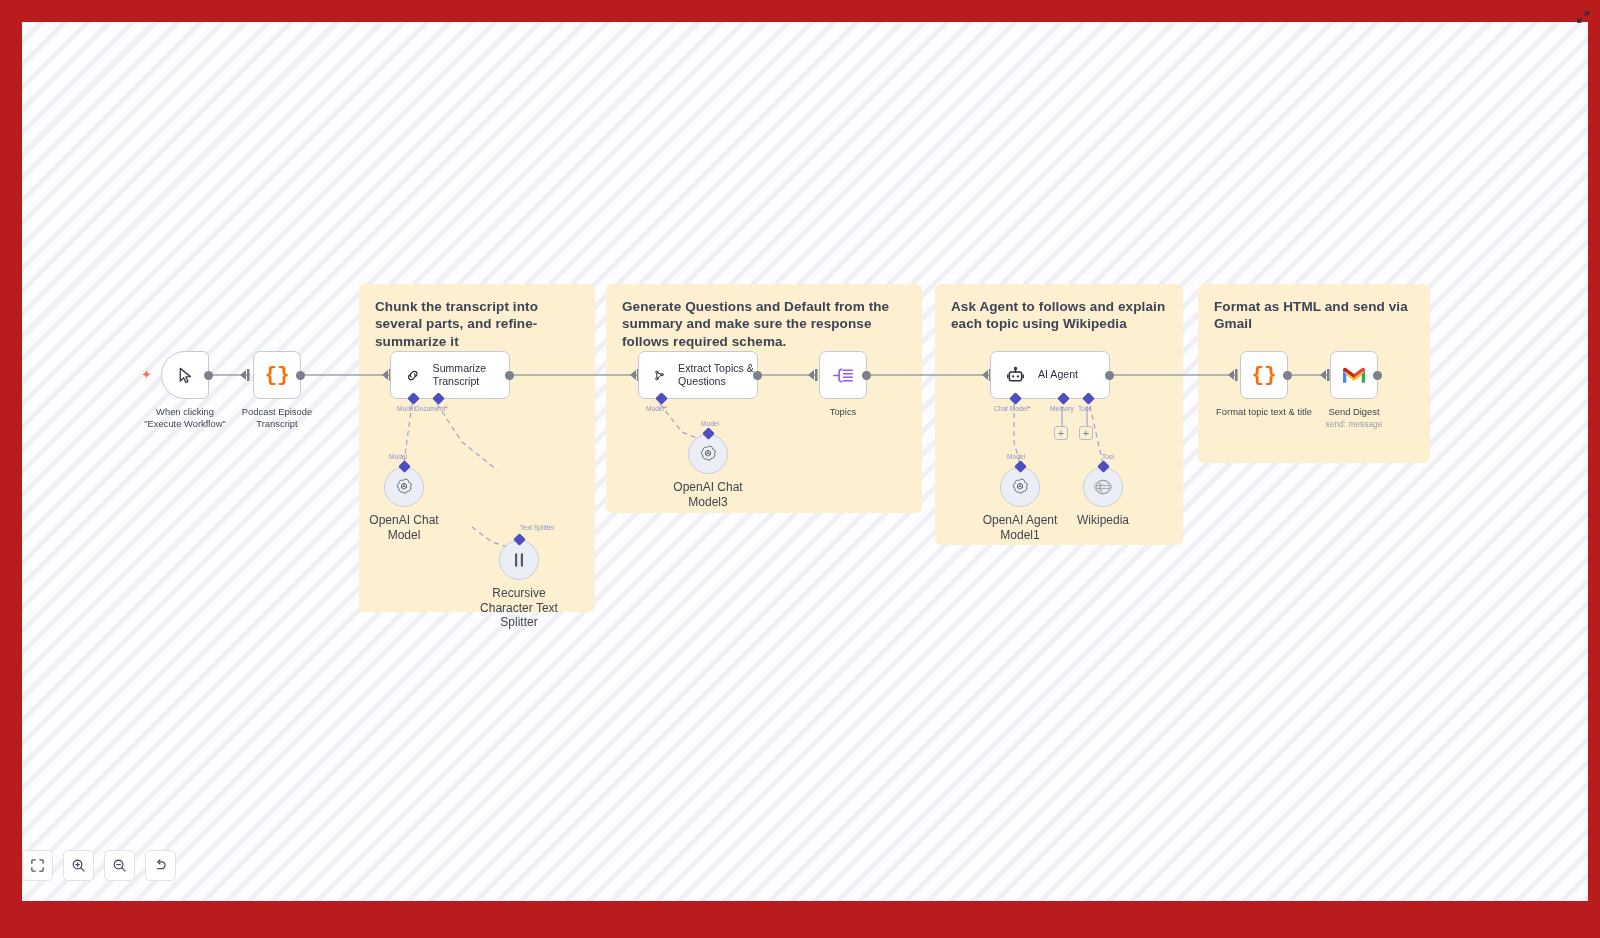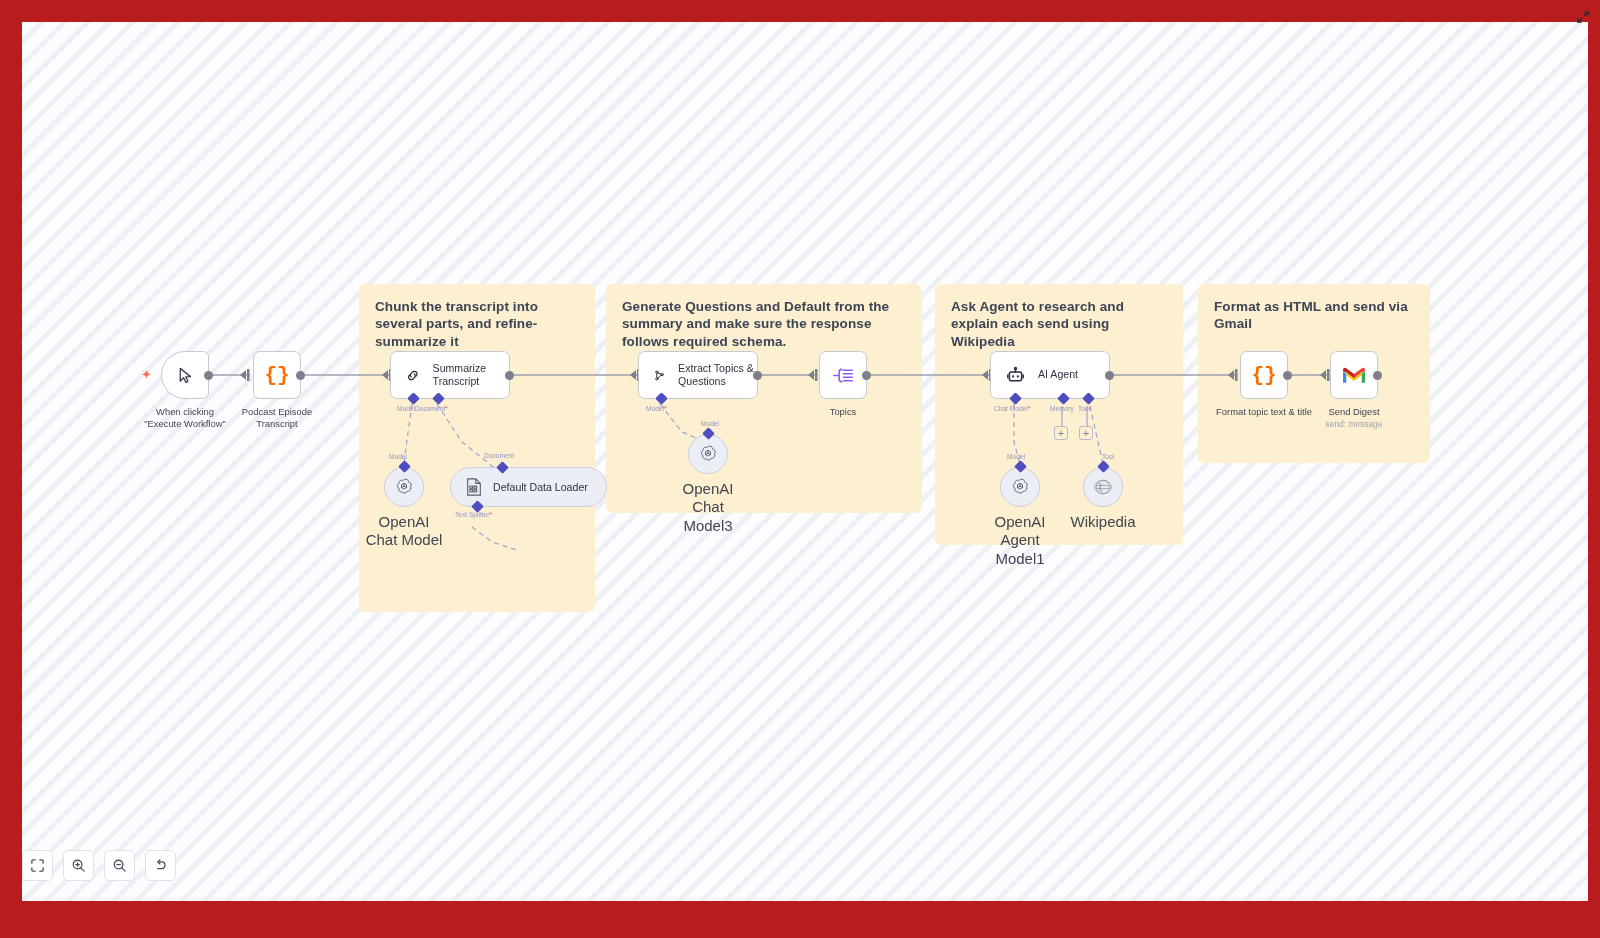--- a/index.html
+++ b/index.html
@@ -103,21 +103,21 @@
   }
   .subnode-pill {
     height: 40px; border-radius: 22px;
     background: #eceef5;
     border: 1px solid #c9cee0;
     display:flex; align-items:center; gap:10px;
     padding: 0 18px 0 14px;
   }
   .subnode-pill-text { font-size: 10.6px; color:#2d3240; white-space: nowrap; }
   .subnode-label {
-    text-align:center; font-size: 15px; color:#404552;
+    text-align:center; font-size: 12px; color:#404552;
     margin-top: 6px; line-height:1.22; white-space: pre-line;
   }
 
   
   .port-out {
     position:absolute; width: 9px; height: 9px; border-radius:50%;
     background:#7c808c; right:-4.5px; top: 50%; margin-top:-4.5px; z-index:8;
   }
   .diamond {
     position: absolute; width: 9px; height: 9px; background:#4f4ec0;
@@ -172,21 +172,21 @@
 
     <div class="sticky" style="left:337px; top:262px; width:236px; height:328px;">
       <div class="sticky-title">Chunk the transcript into several parts, and refine-summarize it</div>
     </div>
 
     <div class="sticky" style="left:584px; top:262px; width:316px; height:229px;">
       <div class="sticky-title">Generate Questions and Default from the summary and make sure the response follows required schema.</div>
     </div>
 
     <div class="sticky" style="left:913px; top:262px; width:248px; height:261px;">
-      <div class="sticky-title">Ask Agent to research and explain each send using Wikipedia</div>
+      <div class="sticky-title">Ask Agent to follows and explain each topic using Wikipedia</div>
     </div>
 
     <div class="sticky" style="left:1176px; top:262px; width:232px; height:179px;">
       <div class="sticky-title">Format as HTML and send via Gmail</div>
     </div>
 
     <svg id="edges">
 
       <path d="M163,353 L228,353" stroke="#9aa0ad" stroke-width="1.3" fill="none"></path>
       <path d="M281,353 L368,353" stroke="#9aa0ad" stroke-width="1.3" fill="none"></path>
@@ -371,40 +371,34 @@
             <path d="M12 3.2c1.6-1.1 3.9-.7 5 .9.4.6.6 1.3.6 2 1.9.2 3.3 1.9 3.1 3.8-.1.7-.4 1.4-.9 1.9.9 1.7.3 3.8-1.4 4.7-.6.3-1.3.5-2 .4-.6 1.8-2.6 2.8-4.4 2.2-.7-.2-1.3-.6-1.7-1.2-1.8.6-3.8-.4-4.4-2.2-.2-.7-.2-1.4 0-2-1.7-.9-2.3-3-1.4-4.7.3-.6.9-1.1 1.5-1.4-.2-1.9 1.2-3.6 3.1-3.8.7-.1 1.4.1 2 .4.2-.4.5-.8.9-1z"></path>
             <path d="M9 9.3 L12 7.6 L15 9.3 L15 12.7 L12 14.4 L9 12.7 Z"></path>
             <path d="M12 7.6 V11 M12 11 L15 12.7 M12 11 L9 12.7"></path>
           </svg>
         </div>
       </div>
       <div class="subnode-label">OpenAI Chat Model</div>
       <div class="port-label" style="left:26px; top:-14px;">Model</div>
     </div>
 
-    <div class="subnode" style="left:428px; top:445px;">
-      <div class="subnode-pill" style="position:relative;">
-        <div class="diamond" style="left:47px; top:-5px;"></div>
-        <div class="diamond" style="left:22px; bottom:-5px;"></div>
-        <svg width="18" height="20" viewBox="0 0 20 22" fill="none" stroke="#555a6b" stroke-width="1.2">
-          <path d="M3 2 h9 l5 5 v13 H3 Z"></path>
-            <path d="M12 2 v5 h5"></path>
-          <rect x="5.5" y="10" width="3" height="2.4"></rect>
-            <rect x="10" y="10" width="3" height="2.4"></rect>
-          <rect x="5.5" y="14" width="3" height="2.4"></rect>
-            <rect x="10" y="14" width="3" height="2.4"></rect>
-        </svg>
-        <span class="subnode-pill-text">Default Data Loader</span>
-      </div>
-      <div class="port-label" style="left:34px; top:-15px;">Document</div>
-      <div class="port-label" style="left:5px; top:44px;">
-        <span>Text Splitter</span><span class="req">*</span>
-      </div>
-    </div>
-
+
+    <div class="subnode" style="left:456px; top:518px; width:82px;">
+      <div style="display:flex; justify-content:center; position:relative;">
+        <div class="subnode-circle">
+          <div class="diamond top"></div>
+          <svg width="16" height="18" viewBox="0 0 16 18">
+            <rect x="4" y="2.5" width="2.2" height="13" fill="#555a6b"></rect>
+            <rect x="9.8" y="2.5" width="2.2" height="13" fill="#555a6b"></rect>
+          </svg>
+        </div>
+      </div>
+      <div class="subnode-label">Recursive Character Text Splitter</div>
+      <div class="port-label" style="left:42px; top:-16px;">Text Splitter</div>
+    </div>
 
     <div class="subnode" style="left:645px; top:412px; width:82px;">
       <div style="display:flex; justify-content:center; position:relative;">
         <div class="subnode-circle">
           <div class="diamond top"></div>
           <svg width="20" height="20" viewBox="0 0 24 24" fill="none" stroke="#555a6b" stroke-width="1.1">
             <path d="M12 3.2c1.6-1.1 3.9-.7 5 .9.4.6.6 1.3.6 2 1.9.2 3.3 1.9 3.1 3.8-.1.7-.4 1.4-.9 1.9.9 1.7.3 3.8-1.4 4.7-.6.3-1.3.5-2 .4-.6 1.8-2.6 2.8-4.4 2.2-.7-.2-1.3-.6-1.7-1.2-1.8.6-3.8-.4-4.4-2.2-.2-.7-.2-1.4 0-2-1.7-.9-2.3-3-1.4-4.7.3-.6.9-1.1 1.5-1.4-.2-1.9 1.2-3.6 3.1-3.8.7-.1 1.4.1 2 .4.2-.4.5-.8.9-1z"></path>
             <path d="M9 9.3 L12 7.6 L15 9.3 L15 12.7 L12 14.4 L9 12.7 Z"></path>
             <path d="M12 7.6 V11 M12 11 L15 12.7 M12 11 L9 12.7"></path>
           </svg>

